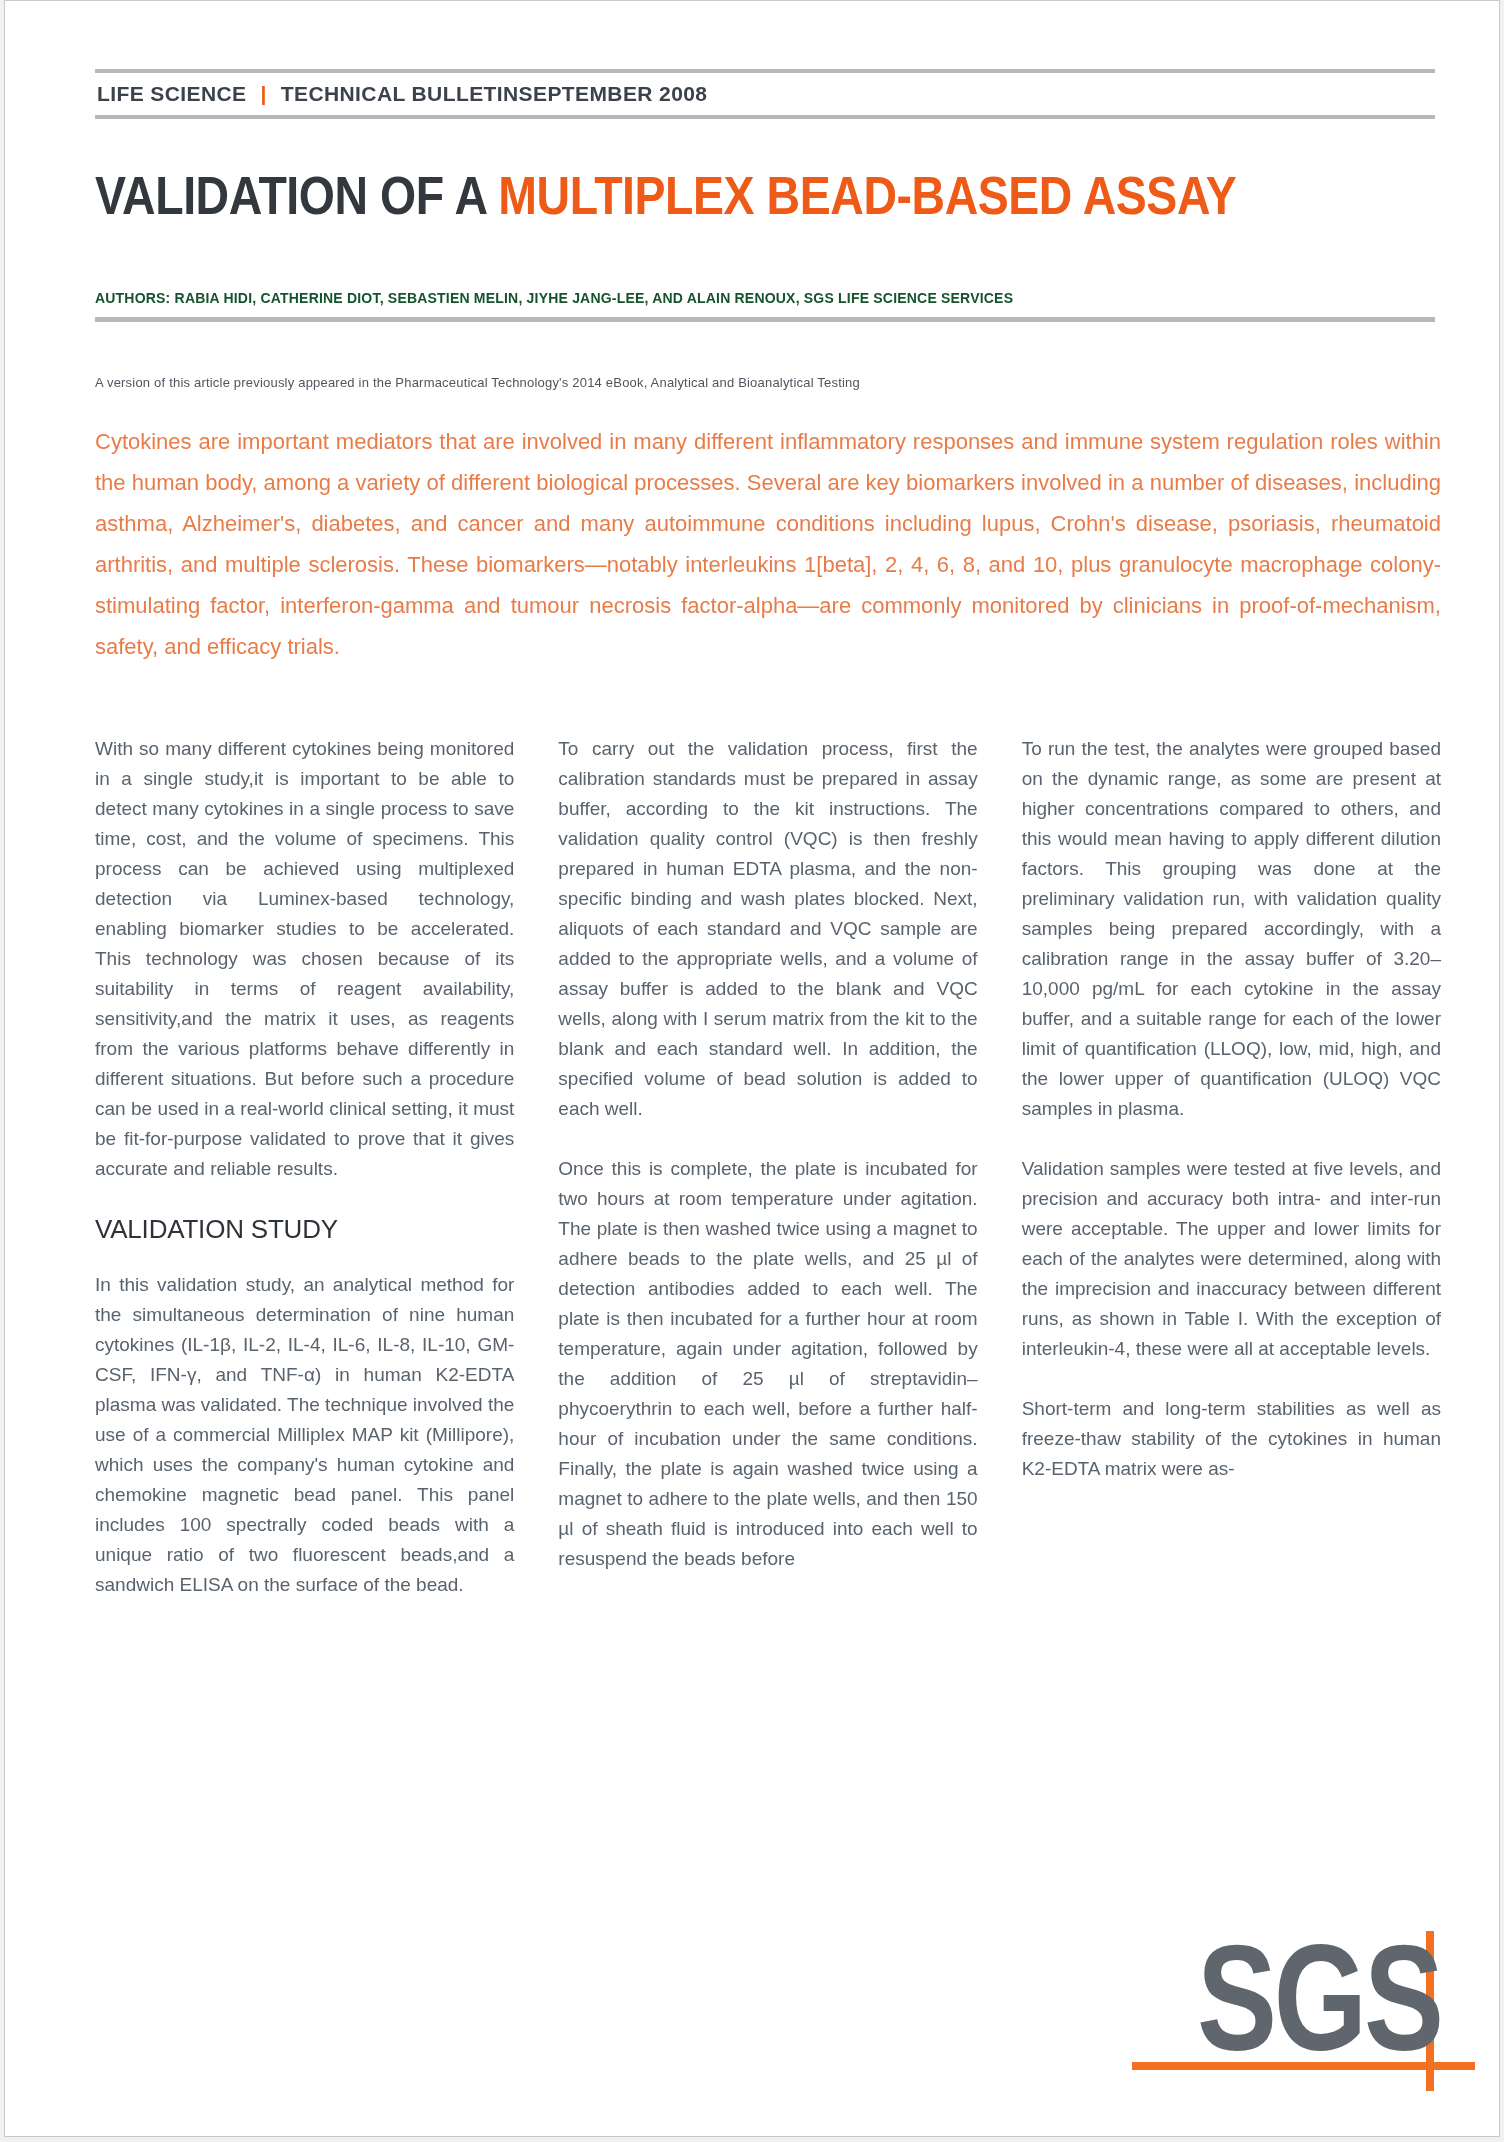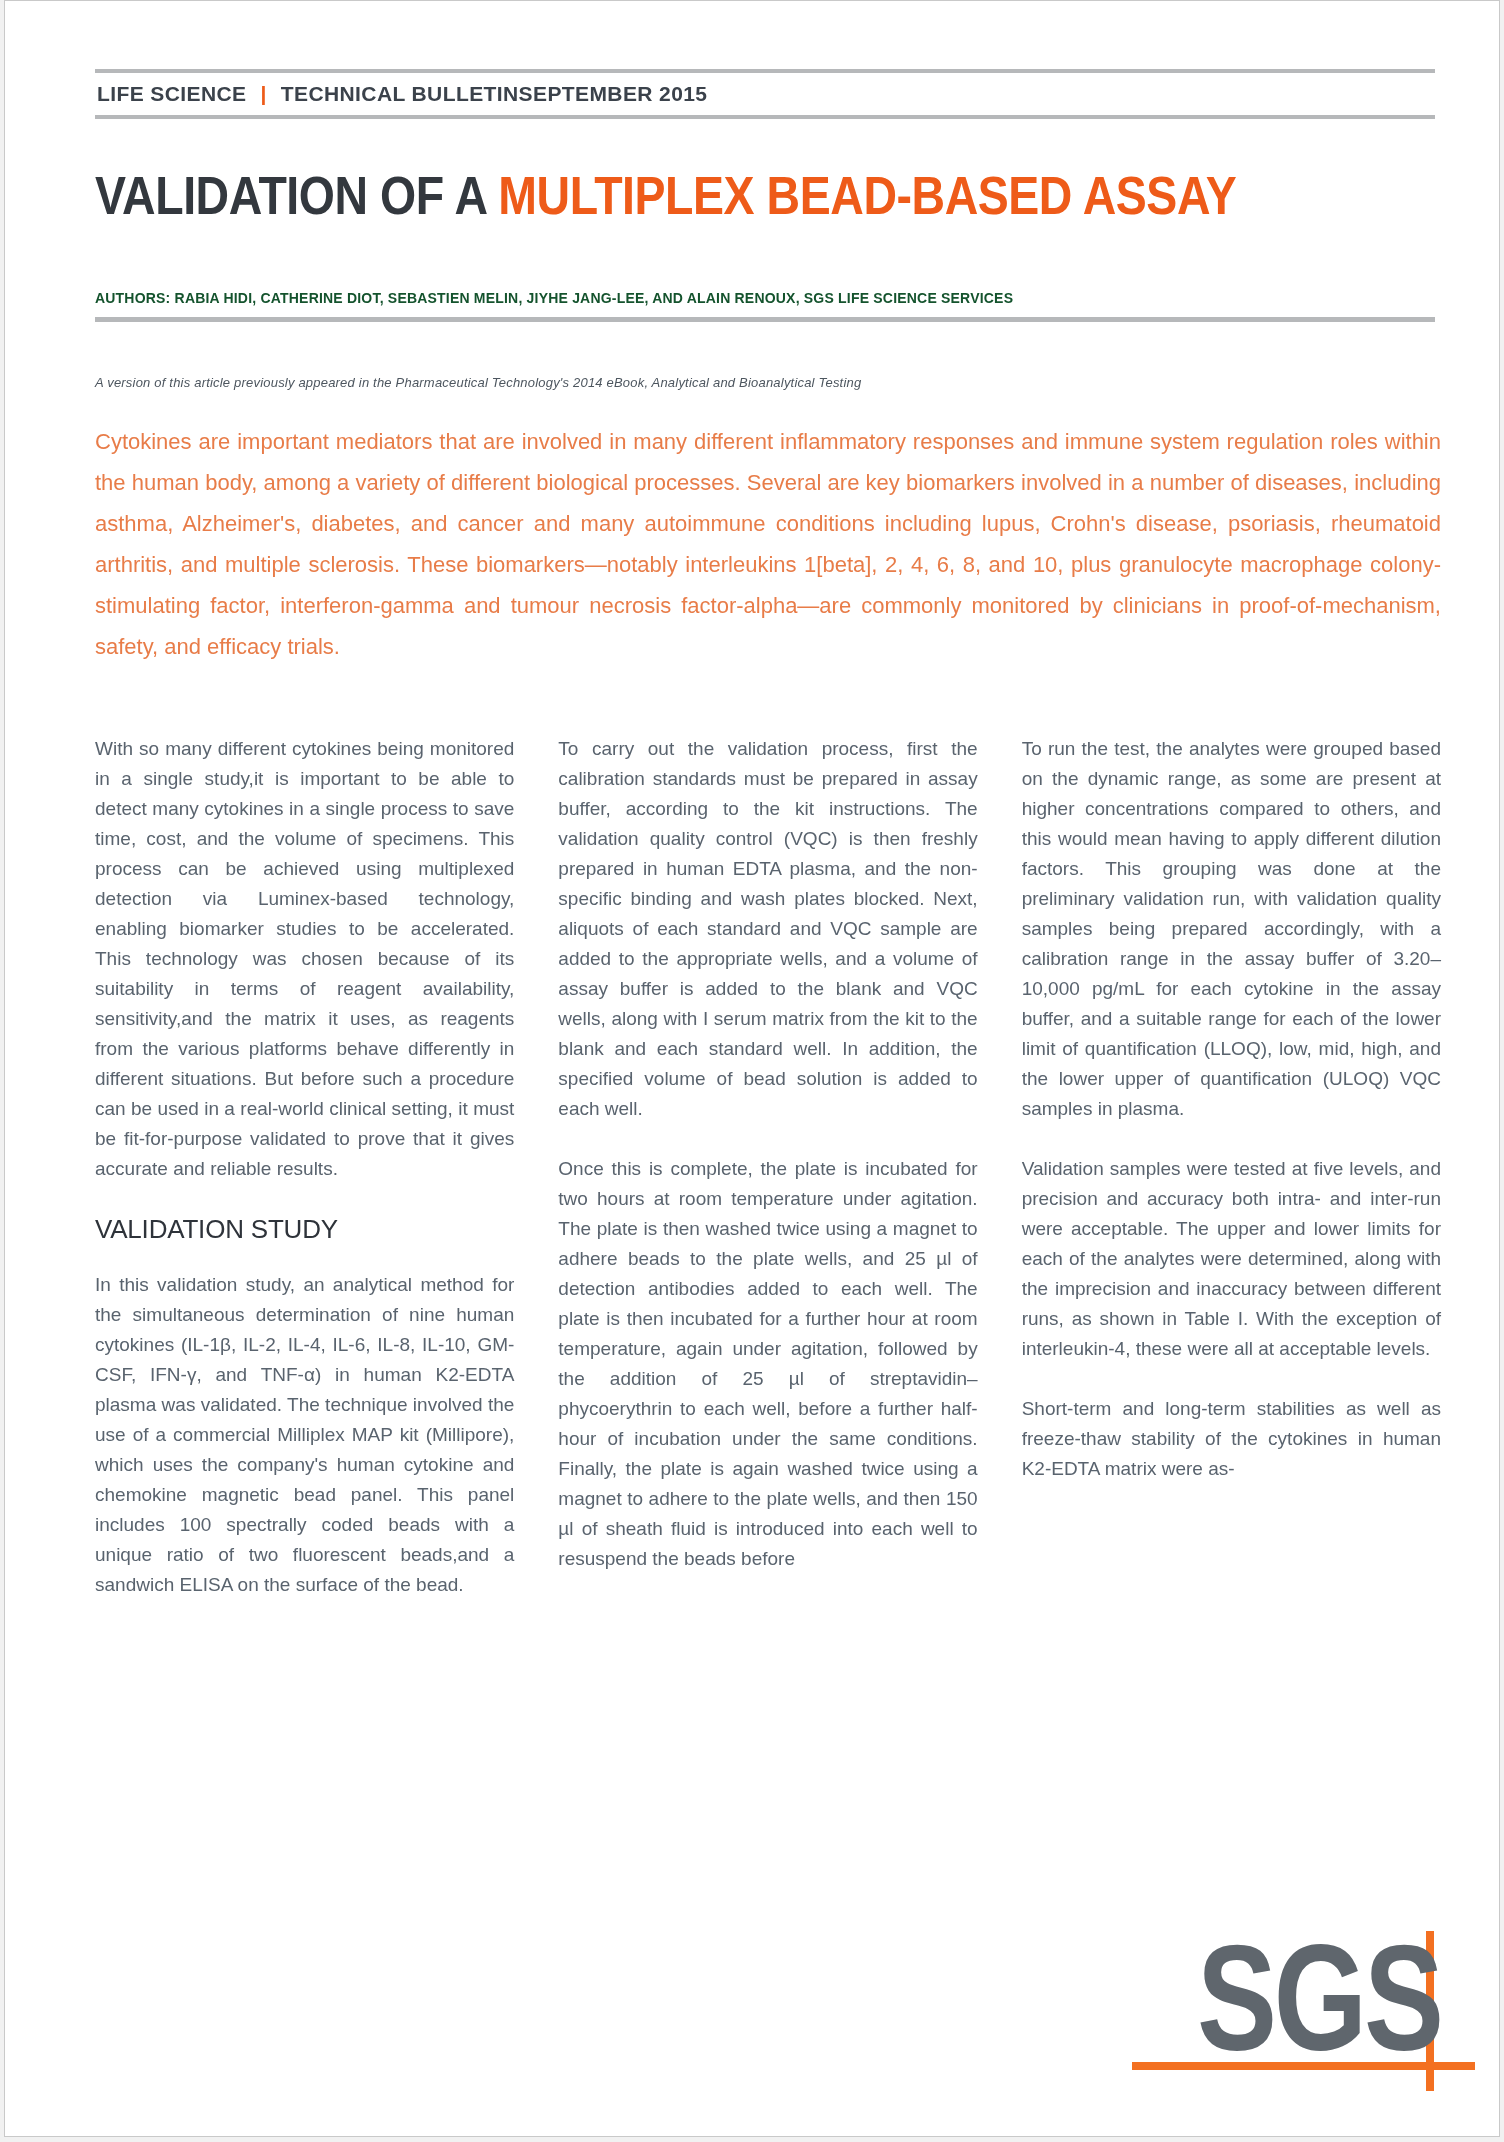--- a/index.html
+++ b/index.html
@@ -45,21 +45,21 @@
     position:absolute; left:90px; top:289px;
     font-size:14px; font-weight:bold; letter-spacing:.2px; color:#14532d;
     white-space:nowrap;
   }
   .rule2{
     position:absolute; left:90px; right:64px; top:316px; height:5px;
     background:var(--rule-gray); border:none;
   }
   .note{
     position:absolute; left:90px; top:374px;
-    font-size:13px; font-style:italic; color:#4d565f; letter-spacing:.2px;
+    font-size:13px; color:#4d565f; letter-spacing:.2px;
   }
   
   .intro{
     position:absolute; left:90px; top:420px; width:1346px;
     font-size:22px; line-height:41px; color:var(--intro-orange);
     text-align:justify;
   }
   
   .cols{
     position:absolute; left:90px; top:733px; width:1346px;
@@ -91,21 +91,21 @@
 </style>
 </head>
 <body>
 
 <div class="page">
 
   <div class="masthead">
     <span class="mast-left">
       <span>LIFE SCIENCE</span><span class="sep">|</span><span>TECHNICAL BULLETIN</span>
     </span>
-    <span class="mast-right">SEPTEMBER 2015</span>
+    <span class="mast-right">SEPTEMBER 2008</span>
   </div>
 
   <h1><span class="t-dark">VALIDATION OF A </span><span class="t-orange">MULTIPLEX BEAD-BASED ASSAY</span></h1>
 
   <div class="authors">AUTHORS:  RABIA HIDI, CATHERINE DIOT, SEBASTIEN MELIN, JIYHE JANG-LEE, AND ALAIN RENOUX, SGS LIFE SCIENCE SERVICES</div>
 
   <div class="rule2"></div>
 
   <div class="note">A version of this article previously appeared in the Pharmaceutical Technology's 2014 eBook, Analytical and Bioanalytical Testing</div>
 

